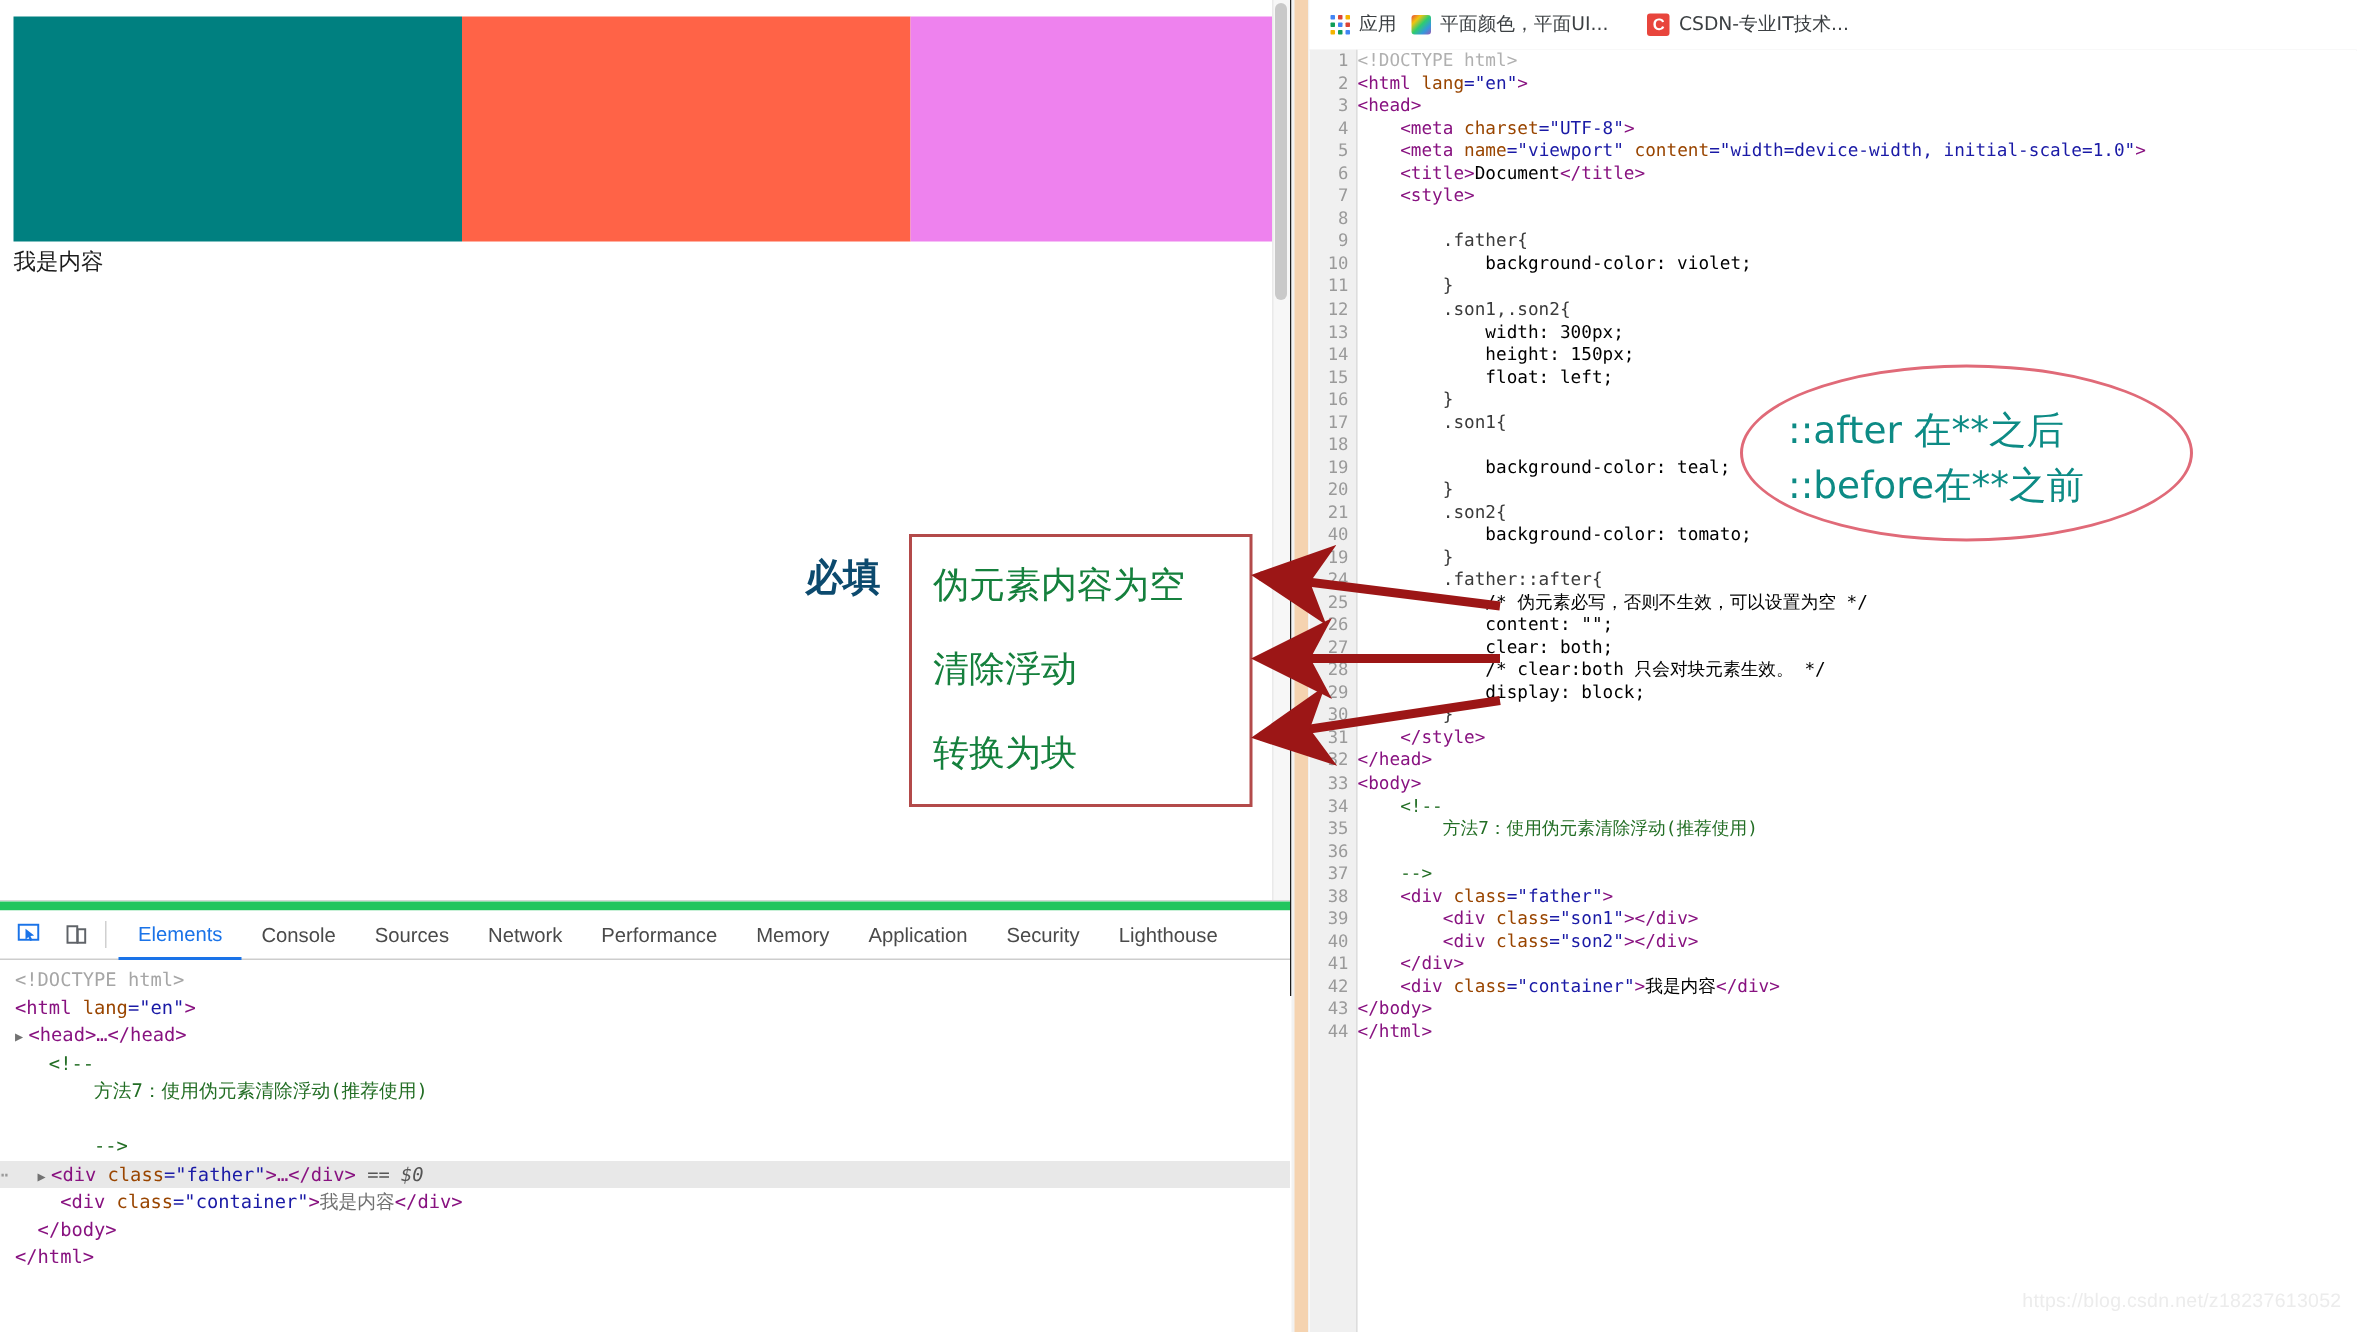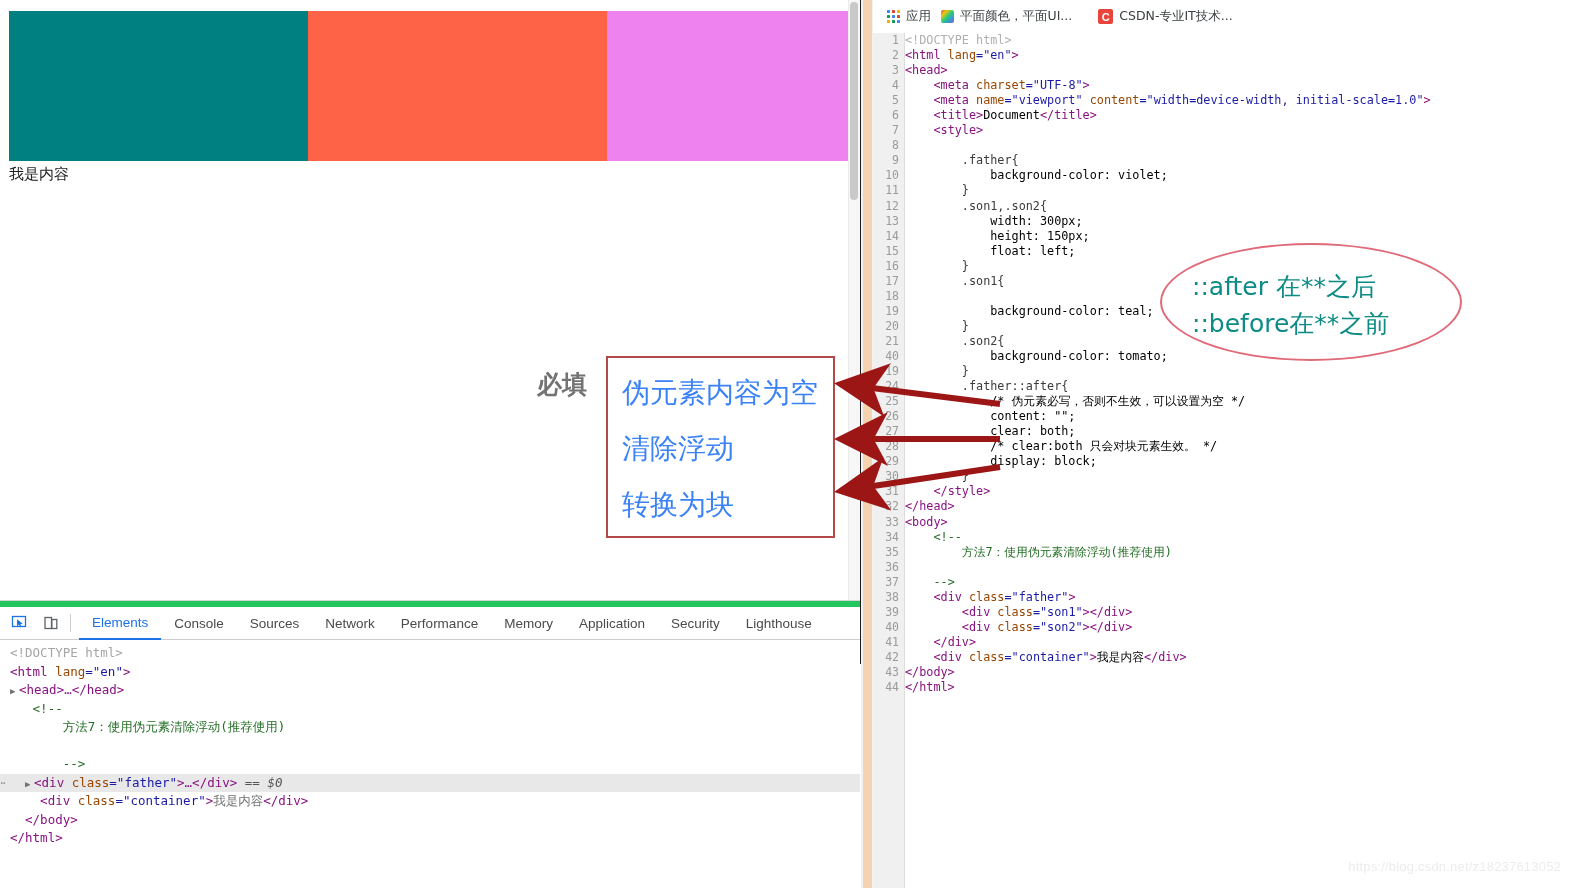--- a/index.html
+++ b/index.html
@@ -49,32 +49,32 @@
     position:absolute;left:80px;top:271px;
     color:#ef3b46;
     font-size:27px;line-height:36px;font-weight:500;
     letter-spacing:1px;white-space:pre-line;
     font-family:"DejaVu Sans","Liberation Sans",sans-serif;
   }
 
   
   #required-label{
     position:absolute;left:537px;top:368px;
-    color:#737373;font-size:25px;font-weight:600;
+    color:#0c4a6e;font-size:25px;font-weight:600;
     font-family:"DejaVu Sans","Liberation Sans",sans-serif;
   }
 
   
   #req-box{
     position:absolute;left:606px;top:356px;width:225px;height:178px;
     border:2px solid #b34a4a;background:rgba(255,255,255,.2);
   }
   #req-box .req-item{
     position:absolute;left:14px;
-    color:#3b82f6;font-size:28px;font-weight:500;white-space:nowrap;
+    color:#15803d;font-size:24px;font-weight:500;white-space:nowrap;
     font-family:"DejaVu Sans","Liberation Sans",sans-serif;
   }
   #req-box .req-item:nth-of-type(1){top:16px;}
   #req-box .req-item:nth-of-type(2){top:72px;}
   #req-box .req-item:nth-of-type(3){top:128px;}
 
   
   #arrows-svg{
     position:absolute;left:0;top:0;width:1571px;height:888px;
     pointer-events:none;z-index:40;

